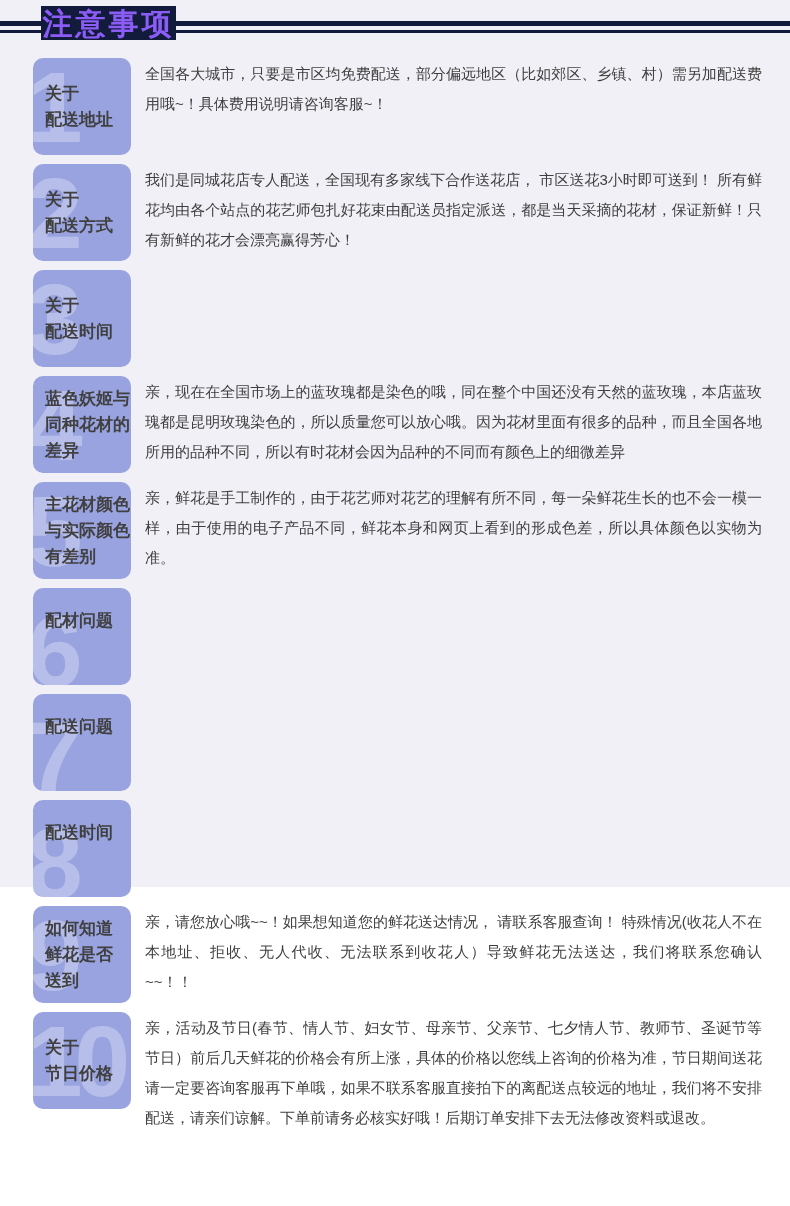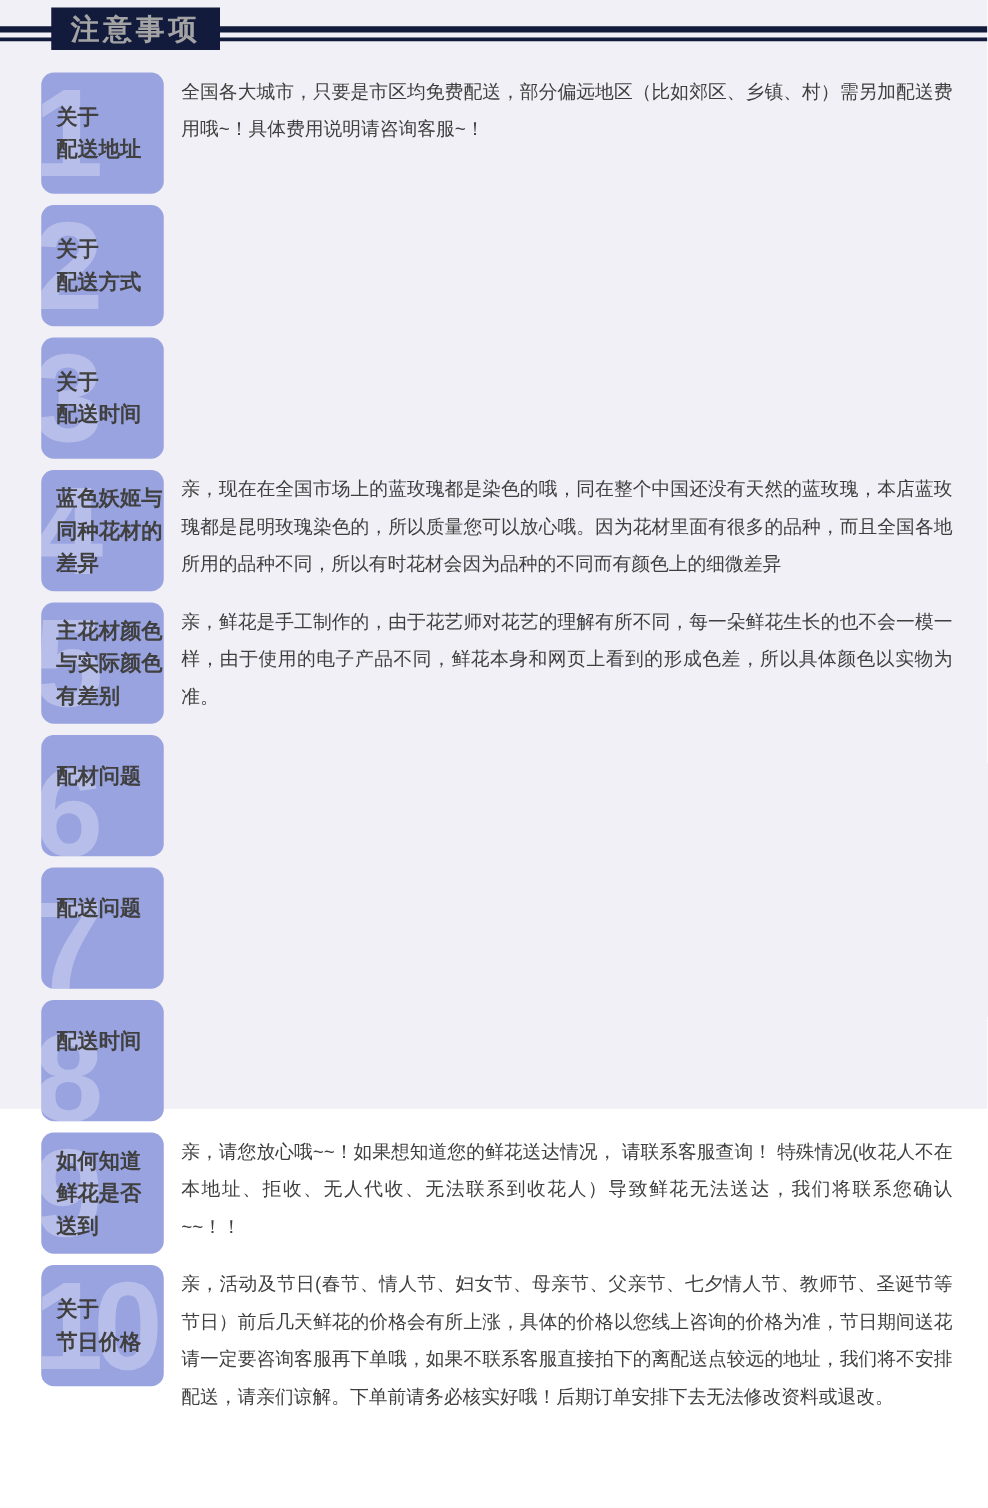--- a/index.html
+++ b/index.html
@@ -13,22 +13,22 @@
     background:var(--bg-top,#f1f0f6);
   }
   .content{position:relative;z-index:1;}
   
   .header{position:relative;height:46px;margin-bottom:12px;}
   .hline{position:absolute;left:0;right:0;background:var(--navy,#131b3d);}
   .hline.thick{top:21px;height:5px;}
   .hline.thin{top:30px;height:3px;}
   .header-box{
     position:absolute;left:41px;top:6px;width:135px;height:34px;
-    background:var(--navy,#131b3d);color:#a3a3a3;
-    font-size:23px;font-weight:bold;text-align:center;line-height:35px;
+    background:var(--navy,#131b3d);color:#8b5cf6;
+    font-size:30px;font-weight:bold;text-align:center;line-height:35px;
     letter-spacing:3px;
   }
   
   .sections{padding:0 28px 0 33px;}
   .section{display:flex;align-items:flex-start;margin-bottom:9px;}
   .label-box{
     flex:0 0 98px;width:98px;height:97px;box-sizing:border-box;
     border-radius:10px;background:var(--label-box,#99a3e0);
     position:relative;overflow:hidden;
     display:flex;flex-direction:column;justify-content:center;
@@ -75,20 +75,24 @@
     <div class="body">
       <span class="body-main">全国各大城市，只要是市区均免费配送，部分偏远地区（比如郊区、乡镇、村）需另加配送费用哦~！具体费用说明请咨询客服~！</span>
       
     </div>
   </div>
 
   <div class="section">
     <div class="label-box">
       <span class="num">2</span>
       <span class="label-text">关于<br>配送方式</span>
+    </div>
+    <div class="body">
+      <span class="body-main">我们是同城花店专人配送，全国现有多家线下合作送花店， 市区送花3小时即可送到！ 所有鲜花均由各个站点的花艺师包扎好花束由配送员指定派送，都是当天采摘的花材，保证新鲜！只有新鲜的花才会漂亮赢得芳心！</span>
+      
     </div>
   </div>
 
   <div class="section">
     <div class="label-box">
       <span class="num">3</span>
       <span class="label-text">关于<br>配送时间</span>
     </div>
   </div>
 

